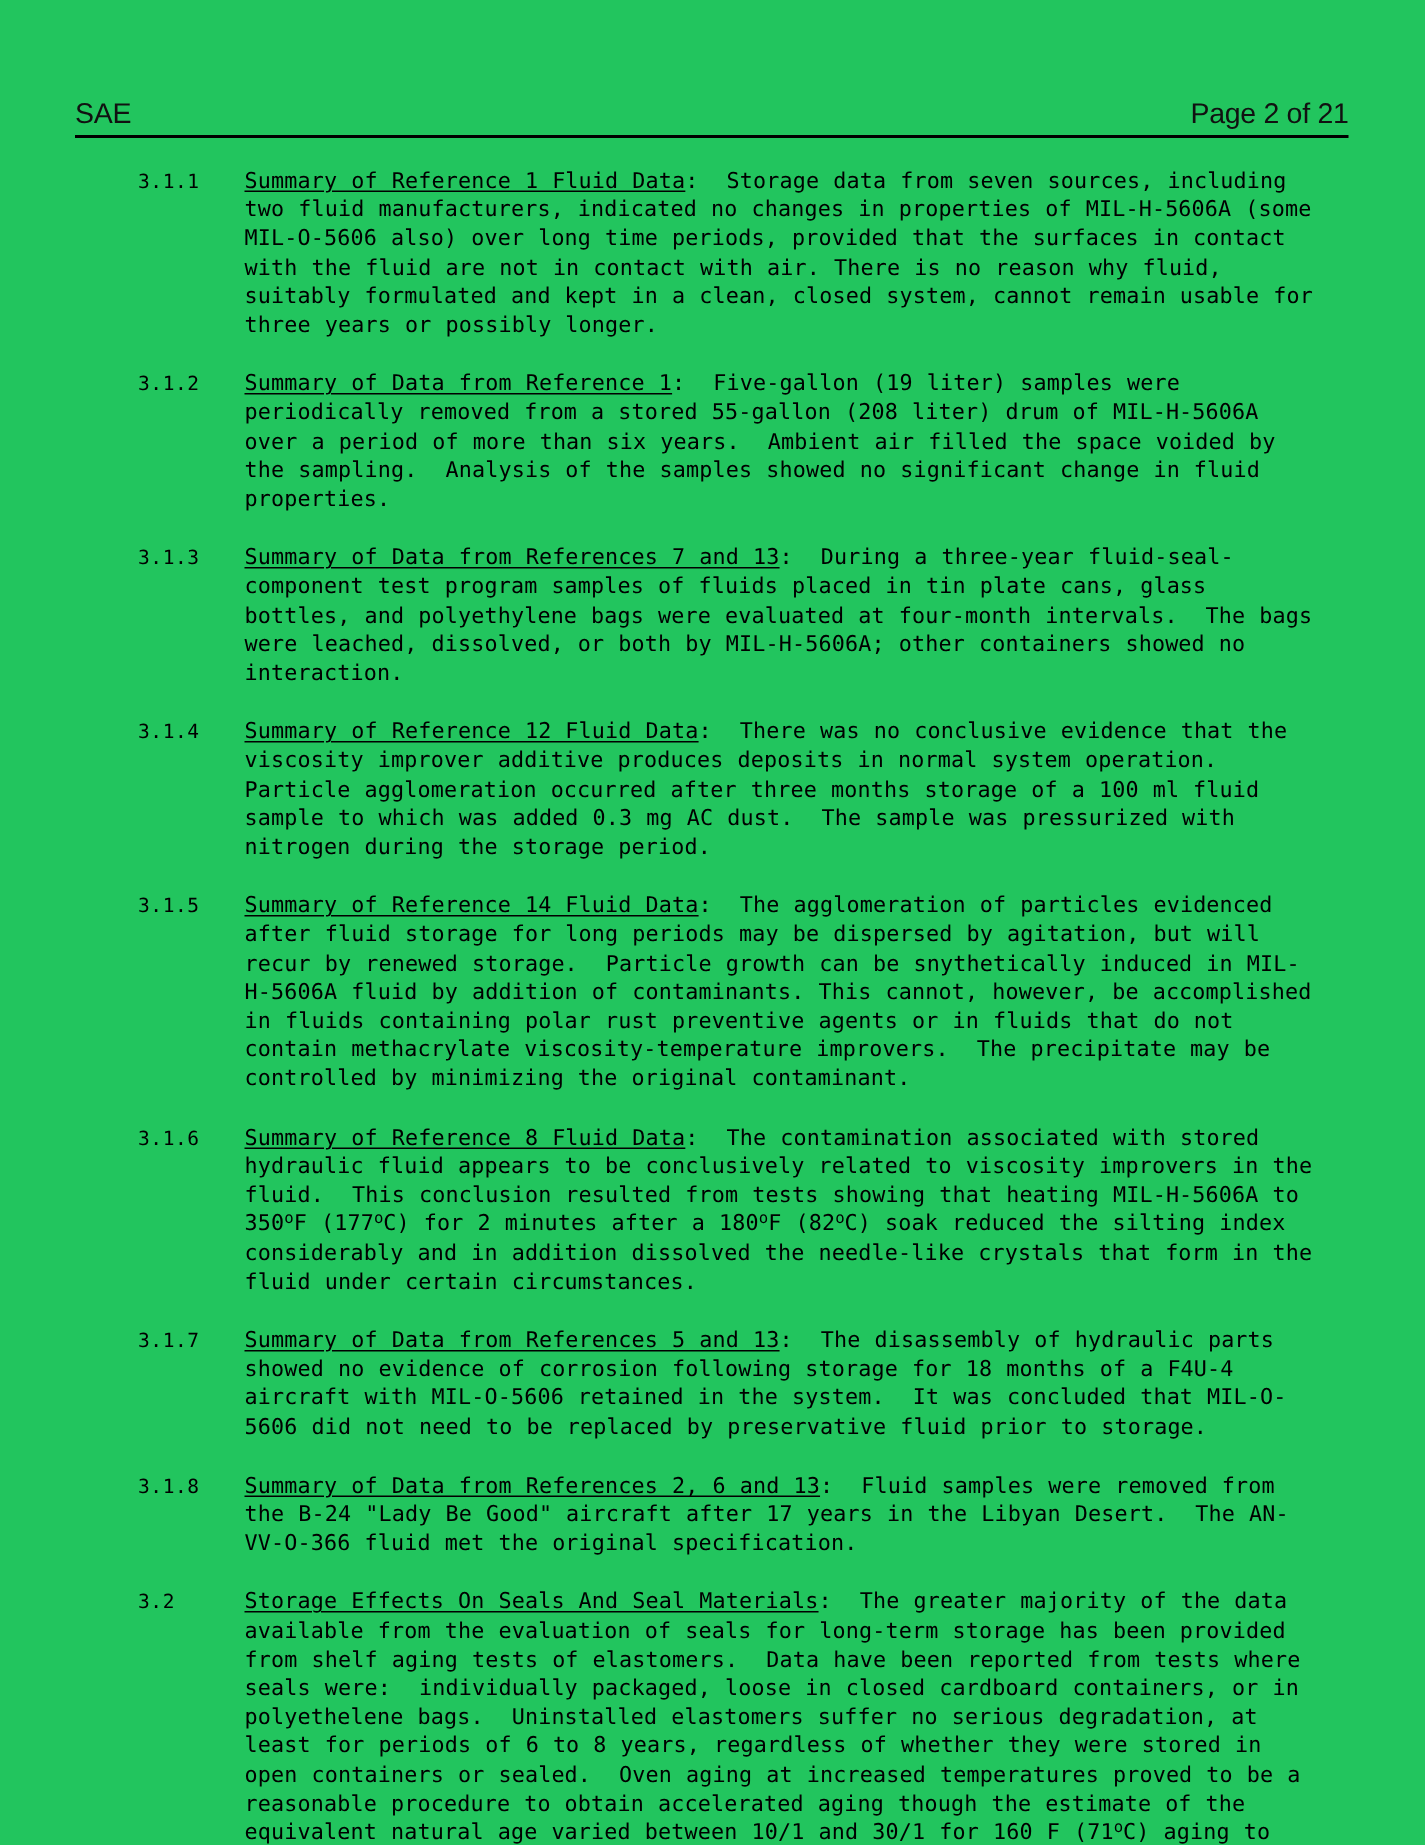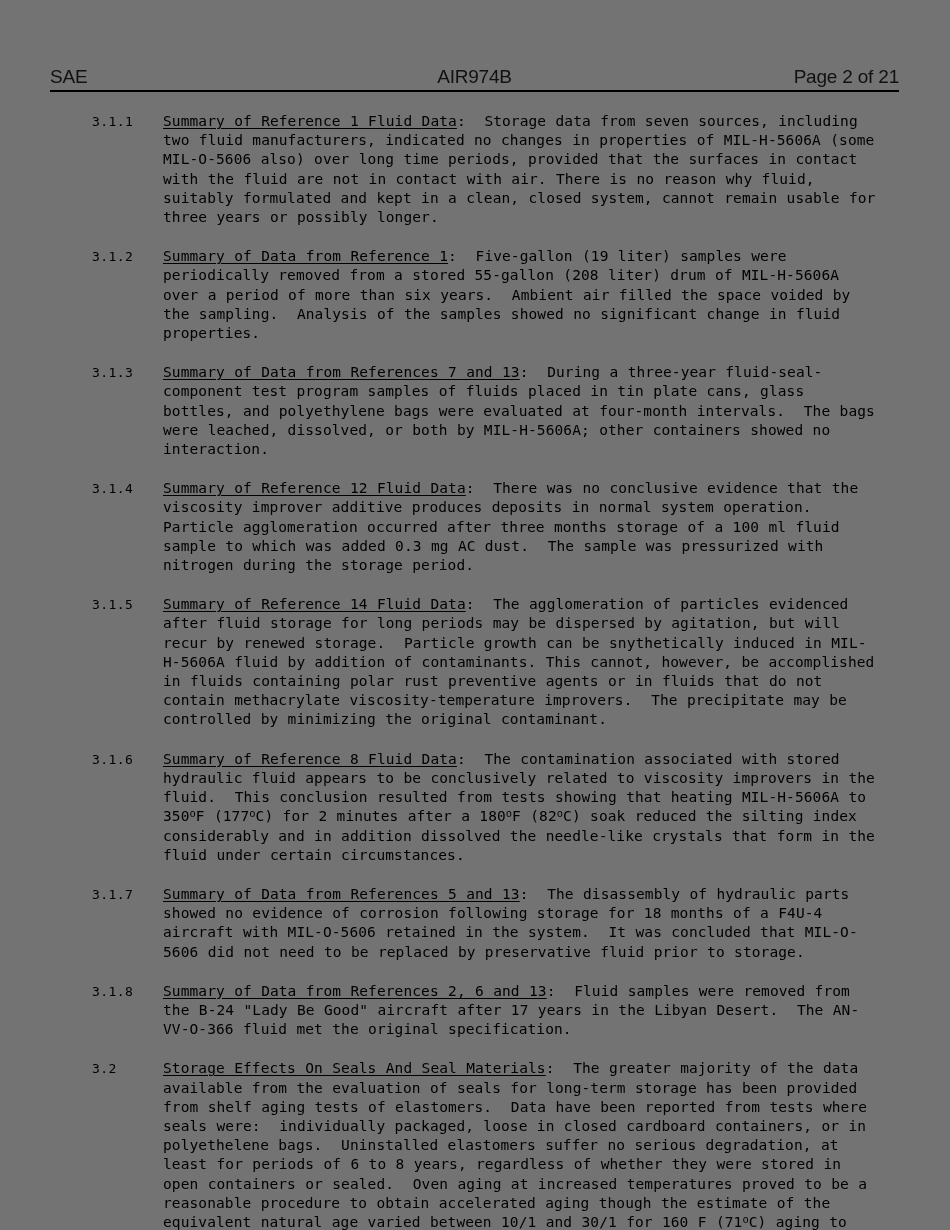--- a/index.html
+++ b/index.html
@@ -8,21 +8,21 @@
     padding: 0;
     background: #ffffff;
   }
   body {
     font-family: "Liberation Sans", sans-serif;
   }
   .page {
     position: relative;
     width: 950px;
     height: 1230px;
-    background: #737373;
+    background: #22c55e;
     overflow: hidden;
   }
 
   
   .page-header {
     position: absolute;
     left: 50px;
     top: 62px;
     width: 849px;
     height: 30px;
@@ -95,21 +95,20 @@
     letter-spacing: 0;
   }
 </style>
 </head>
 <body>
 
 <div class="page">
 
   <div class="page-header">
     <div class="hdr-text hdr-left">SAE</div>
-    <div class="hdr-text hdr-center">AIR974B</div>
     <div class="hdr-text hdr-right">Page 2 of 21</div>
   </div>
 
   <div class="body-area">
 
     <div class="clause">
       <div class="clause-number">3.1.1</div>
       <div class="clause-body"><span class="clause-title">Summary of Reference 1 Fluid Data</span><span>:  Storage data from seven sources, including two fluid manufacturers, indicated no changes in properties of MIL-H-5606A (some MIL-O-5606 also) over long time periods, provided that the surfaces in contact with the fluid are not in contact with air. There is no reason why fluid, suitably formulated and kept in a clean, closed system, cannot remain usable for three years or possibly longer.</span></div>
     </div>
 

